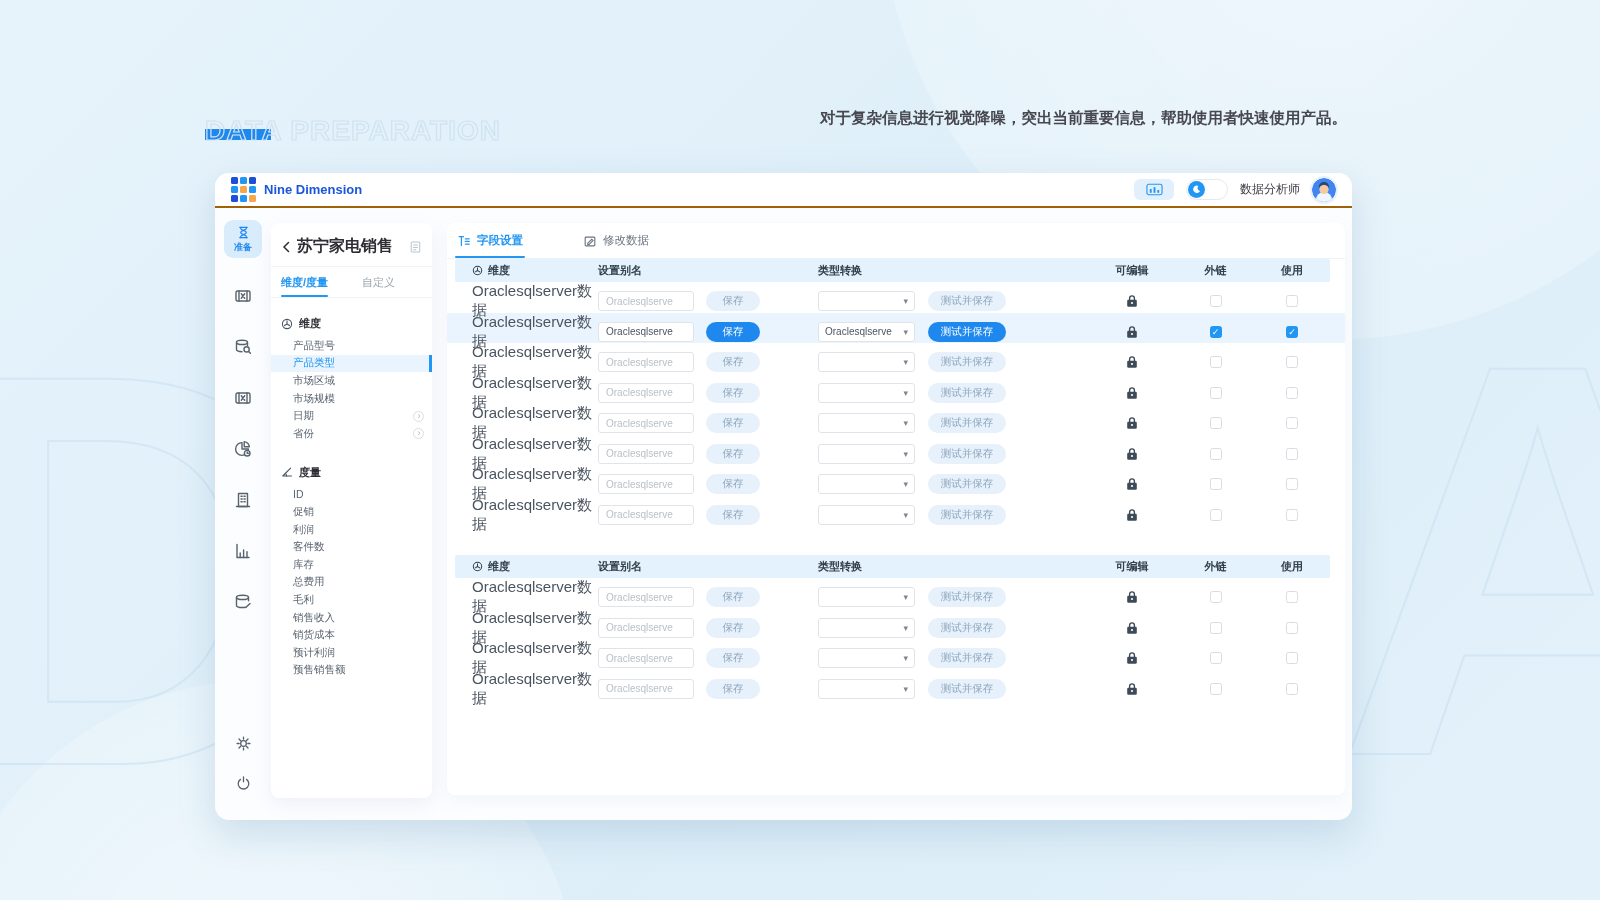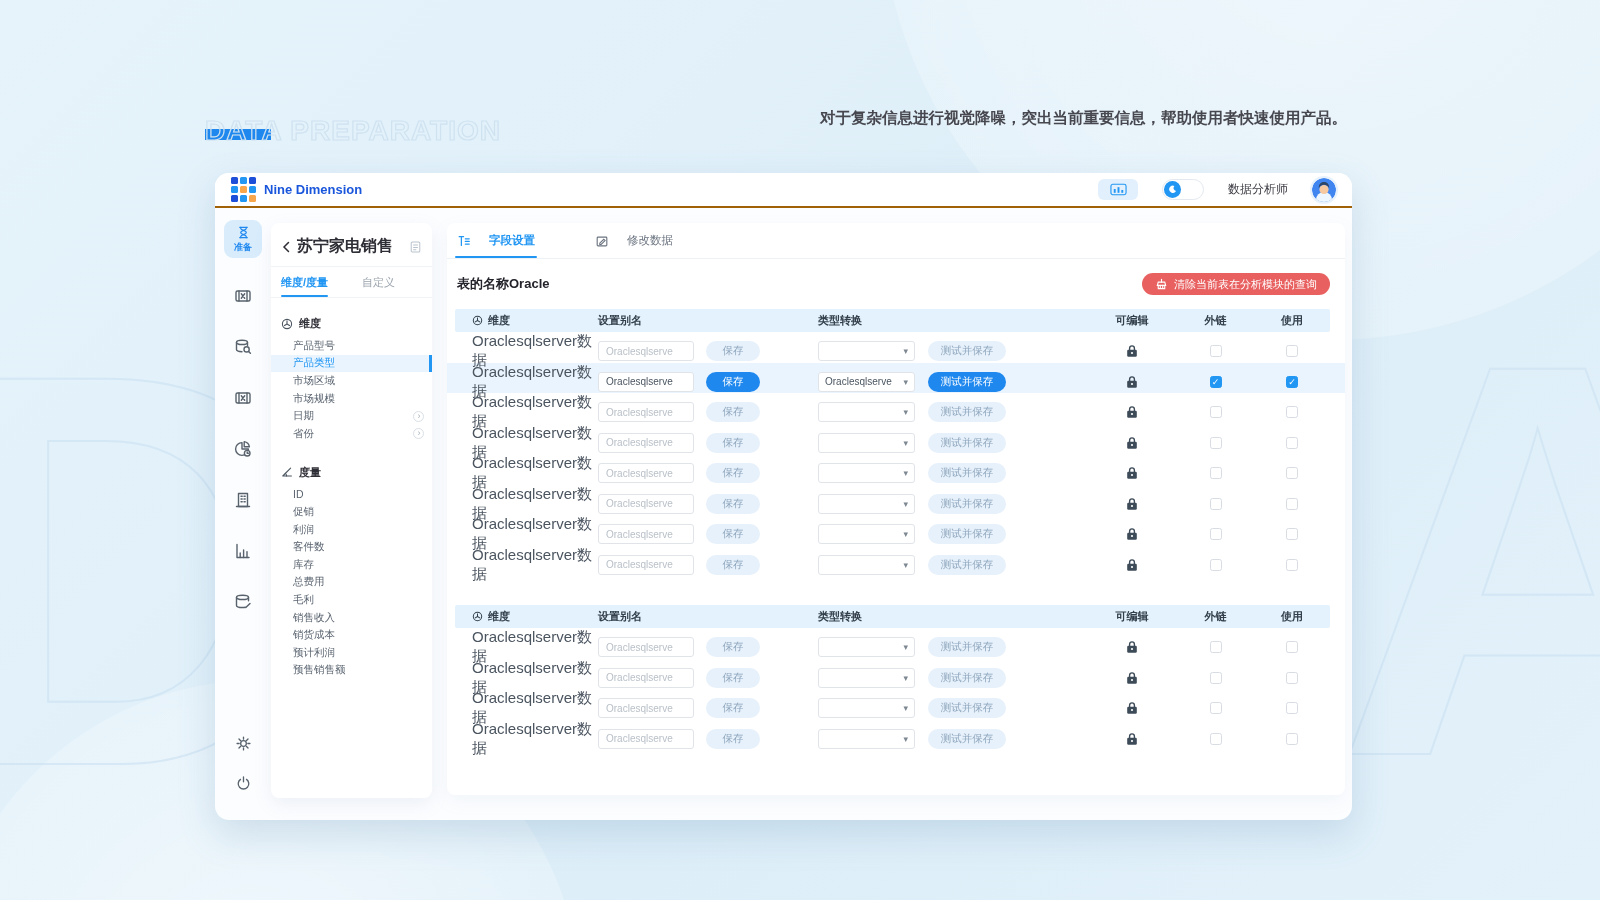--- a/index.html
+++ b/index.html
@@ -27,21 +27,21 @@
   .page-desc{ position:absolute; right:253px; top:108px; font-size:15.5px; font-weight:600; color:#47474f; z-index:2;}
 
   
   .card{ position:absolute; left:215px; top:173px; width:1137px; height:647px; background:#fcfdff;
     border-radius:14px; box-shadow:0 14px 36px rgba(90,138,178,.22); z-index:1; overflow:hidden;}
   .app-header{ height:35px; background:#fff; display:flex; align-items:center; padding:0 16px; border-bottom:2px solid #a16207;}
   .logo-grid{ display:grid; grid-template-columns:repeat(3,7px); grid-gap:2px; margin-right:8px;}
   .logo-grid i{ width:7px; height:7px; border-radius:1.5px; display:block;}
   .lg-d{ background:#1e4fd8;} .lg-b{ background:#2196f3;} .lg-o{ background:#f7a64b;}
   .brand{ font-size:13px; font-weight:800; color:#1a56db;}
-  .hdr-right{ margin-left:auto; display:flex; align-items:center; gap:24px;}
+  .hdr-right{ margin-left:auto; display:flex; align-items:center; gap:12px;}
   .chart-pill{ width:40px; height:21px; background:#e2f0fd; border-radius:6px; display:flex; align-items:center; justify-content:center; cursor:pointer;}
   .toggle{ width:42px; height:21px; background:#fff; border:1px solid #e3e9ef; border-radius:11px; position:relative; cursor:pointer;}
   .toggle .knob{ position:absolute; left:1px; top:1px; width:17px; height:17px; background:#2196f3; border-radius:50%; display:flex; align-items:center; justify-content:center;}
   .role{ font-size:12px; color:#3c3c44;}
   .avatar{ width:24px; height:24px; border-radius:50%; overflow:hidden; box-shadow:0 0 0 2px #e8f2fc; cursor:pointer;}
 
   .app-body{ position:relative; height:612px; }
 
   
   .rail{ position:absolute; left:0; top:0; width:56px; height:100%; display:flex; flex-direction:column; align-items:center; padding:12px 0 24px;}
@@ -72,21 +72,21 @@
   .titem.sel{ background:#e9f4fe;}
   .titem.sel .tlabel{ color:#2196f3;}
   .titem.sel::after{ content:""; position:absolute; right:0; top:0; height:100%; width:3px; background:#2196f3;}
   .tchev{ margin-left:auto; width:11px; height:11px; border:1px solid #d9e0e6; border-radius:50%; color:#a7b1bb;
     font-size:9px; line-height:9px; display:flex; align-items:center; justify-content:center; padding-left:1px;}
 
   
   .content{ position:absolute; left:232px; top:15px; width:898px; height:572px; background:#fff; border-radius:8px;
     box-shadow:0 6px 18px rgba(120,150,180,.08); overflow:hidden;}
   .ctabs{ display:flex; align-items:center; height:36px; border-bottom:1px solid #eef1f5; padding:0 8px; gap:56px;}
-  .ctab{ display:flex; align-items:center; gap:18px; font-size:11.5px; color:#6b7480; cursor:pointer; height:100%; position:relative; padding:0 2px;}
+  .ctab{ display:flex; align-items:center; gap:6px; font-size:11.5px; color:#6b7480; cursor:pointer; height:100%; position:relative; padding:0 2px;}
   .ctab.on{ color:#2196f3; font-weight:700;}
   .ctab.on::after{ content:""; position:absolute; left:0; bottom:0; width:100%; height:2.5px; background:#2196f3; border-radius:2px;}
   .title-row{ display:flex; align-items:center; padding:0 15px 0 10px; height:50px;}
   .tbl-title{ font-size:13px; font-weight:800; color:#23232b;}
   .clear-btn{ margin-left:auto; height:22px; background:#e86060; border:none; border-radius:11px; color:#fff;
     font-size:11px; display:flex; align-items:center; gap:6px; padding:0 13px; cursor:pointer; font-family:inherit;}
 
   .thead{ margin:0 15px 0 8px; height:23px; background:#e4f2fd; border-radius:2px; display:grid;
     grid-template-columns:17px 126px 108px 112px 110px 159px 90px 77px 76px; align-items:center;}
   .th{ font-size:11px; color:#33404c; font-weight:600; display:flex; align-items:center; gap:5px;}
@@ -399,33 +399,20 @@
             <svg width="14" height="14" viewBox="0 0 16 16">
               <g fill="none" stroke="#6b7480" stroke-width="1.3">
                   <rect x="2.5" y="3.5" width="11" height="10" rx="1"></rect>
                   <path d="M5.5 10.5 10 6l1.5 1.5-4.5 4.5h-1.5z"></path>
                 </g>
             </svg>
             <span>修改数据</span>
           </span>
         </div>
 
-        <div class="title-row">
-          <span class="tbl-title">表的名称Oracle</span>
-          <button class="clear-btn">
-            <svg width="13" height="13" viewBox="0 0 14 14">
-              <g fill="none" stroke="#fff" stroke-width="1.2" stroke-linecap="round">
-                  <path d="M7 1.5v3"></path>
-                  <path d="M3.5 4.5h7l1 3.5h-9z"></path>
-                  <path d="M3.5 8v3.5h7V8M5.7 8v2.4M8.3 8v2.4"></path>
-                </g>
-            </svg>
-            <span>清除当前表在分析模块的查询</span>
-          </button>
-        </div>
 
         <div>
   <div class="tsection">
     <div class="thead">
       <span></span>
       <span class="th">
         <svg width="11" height="11" viewBox="0 0 12 12">
           <g fill="none" stroke="#33404c" stroke-width="1.1">
                       <circle cx="6" cy="6" r="4.6"></circle>
                       <path d="M6 6V2.6M6 6l2.9 1.8M6 6 3.1 7.8"></path>

